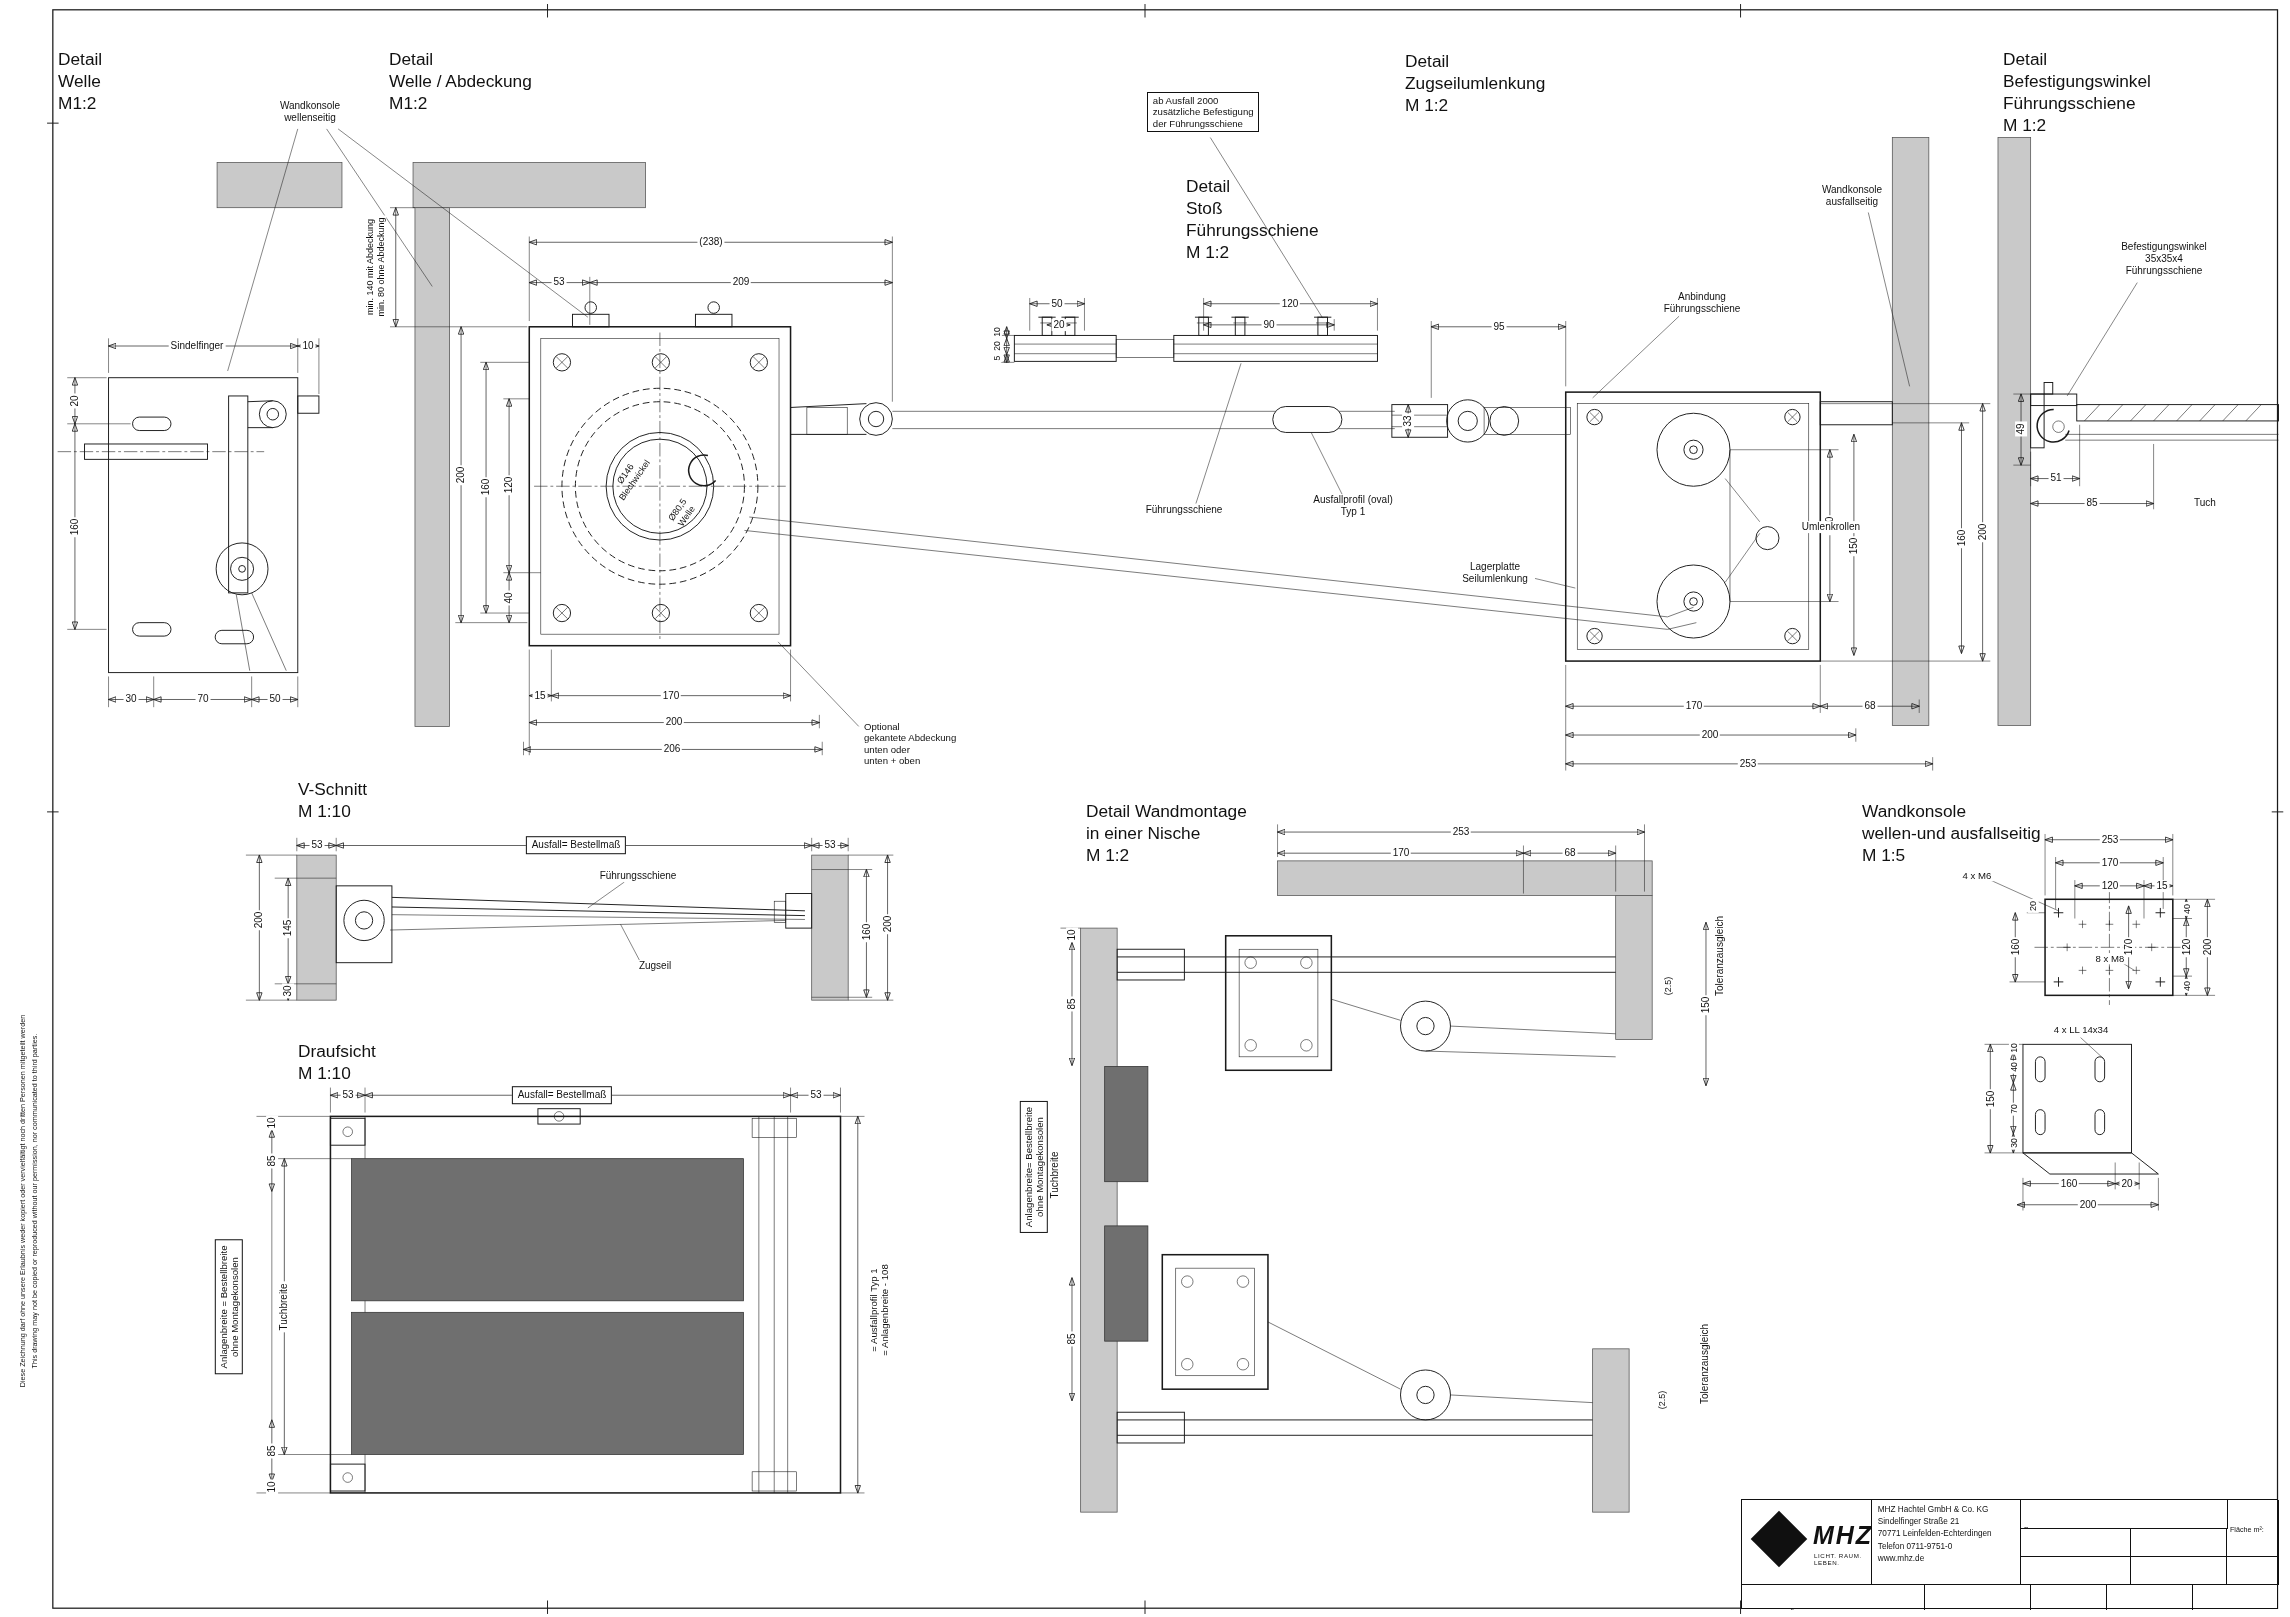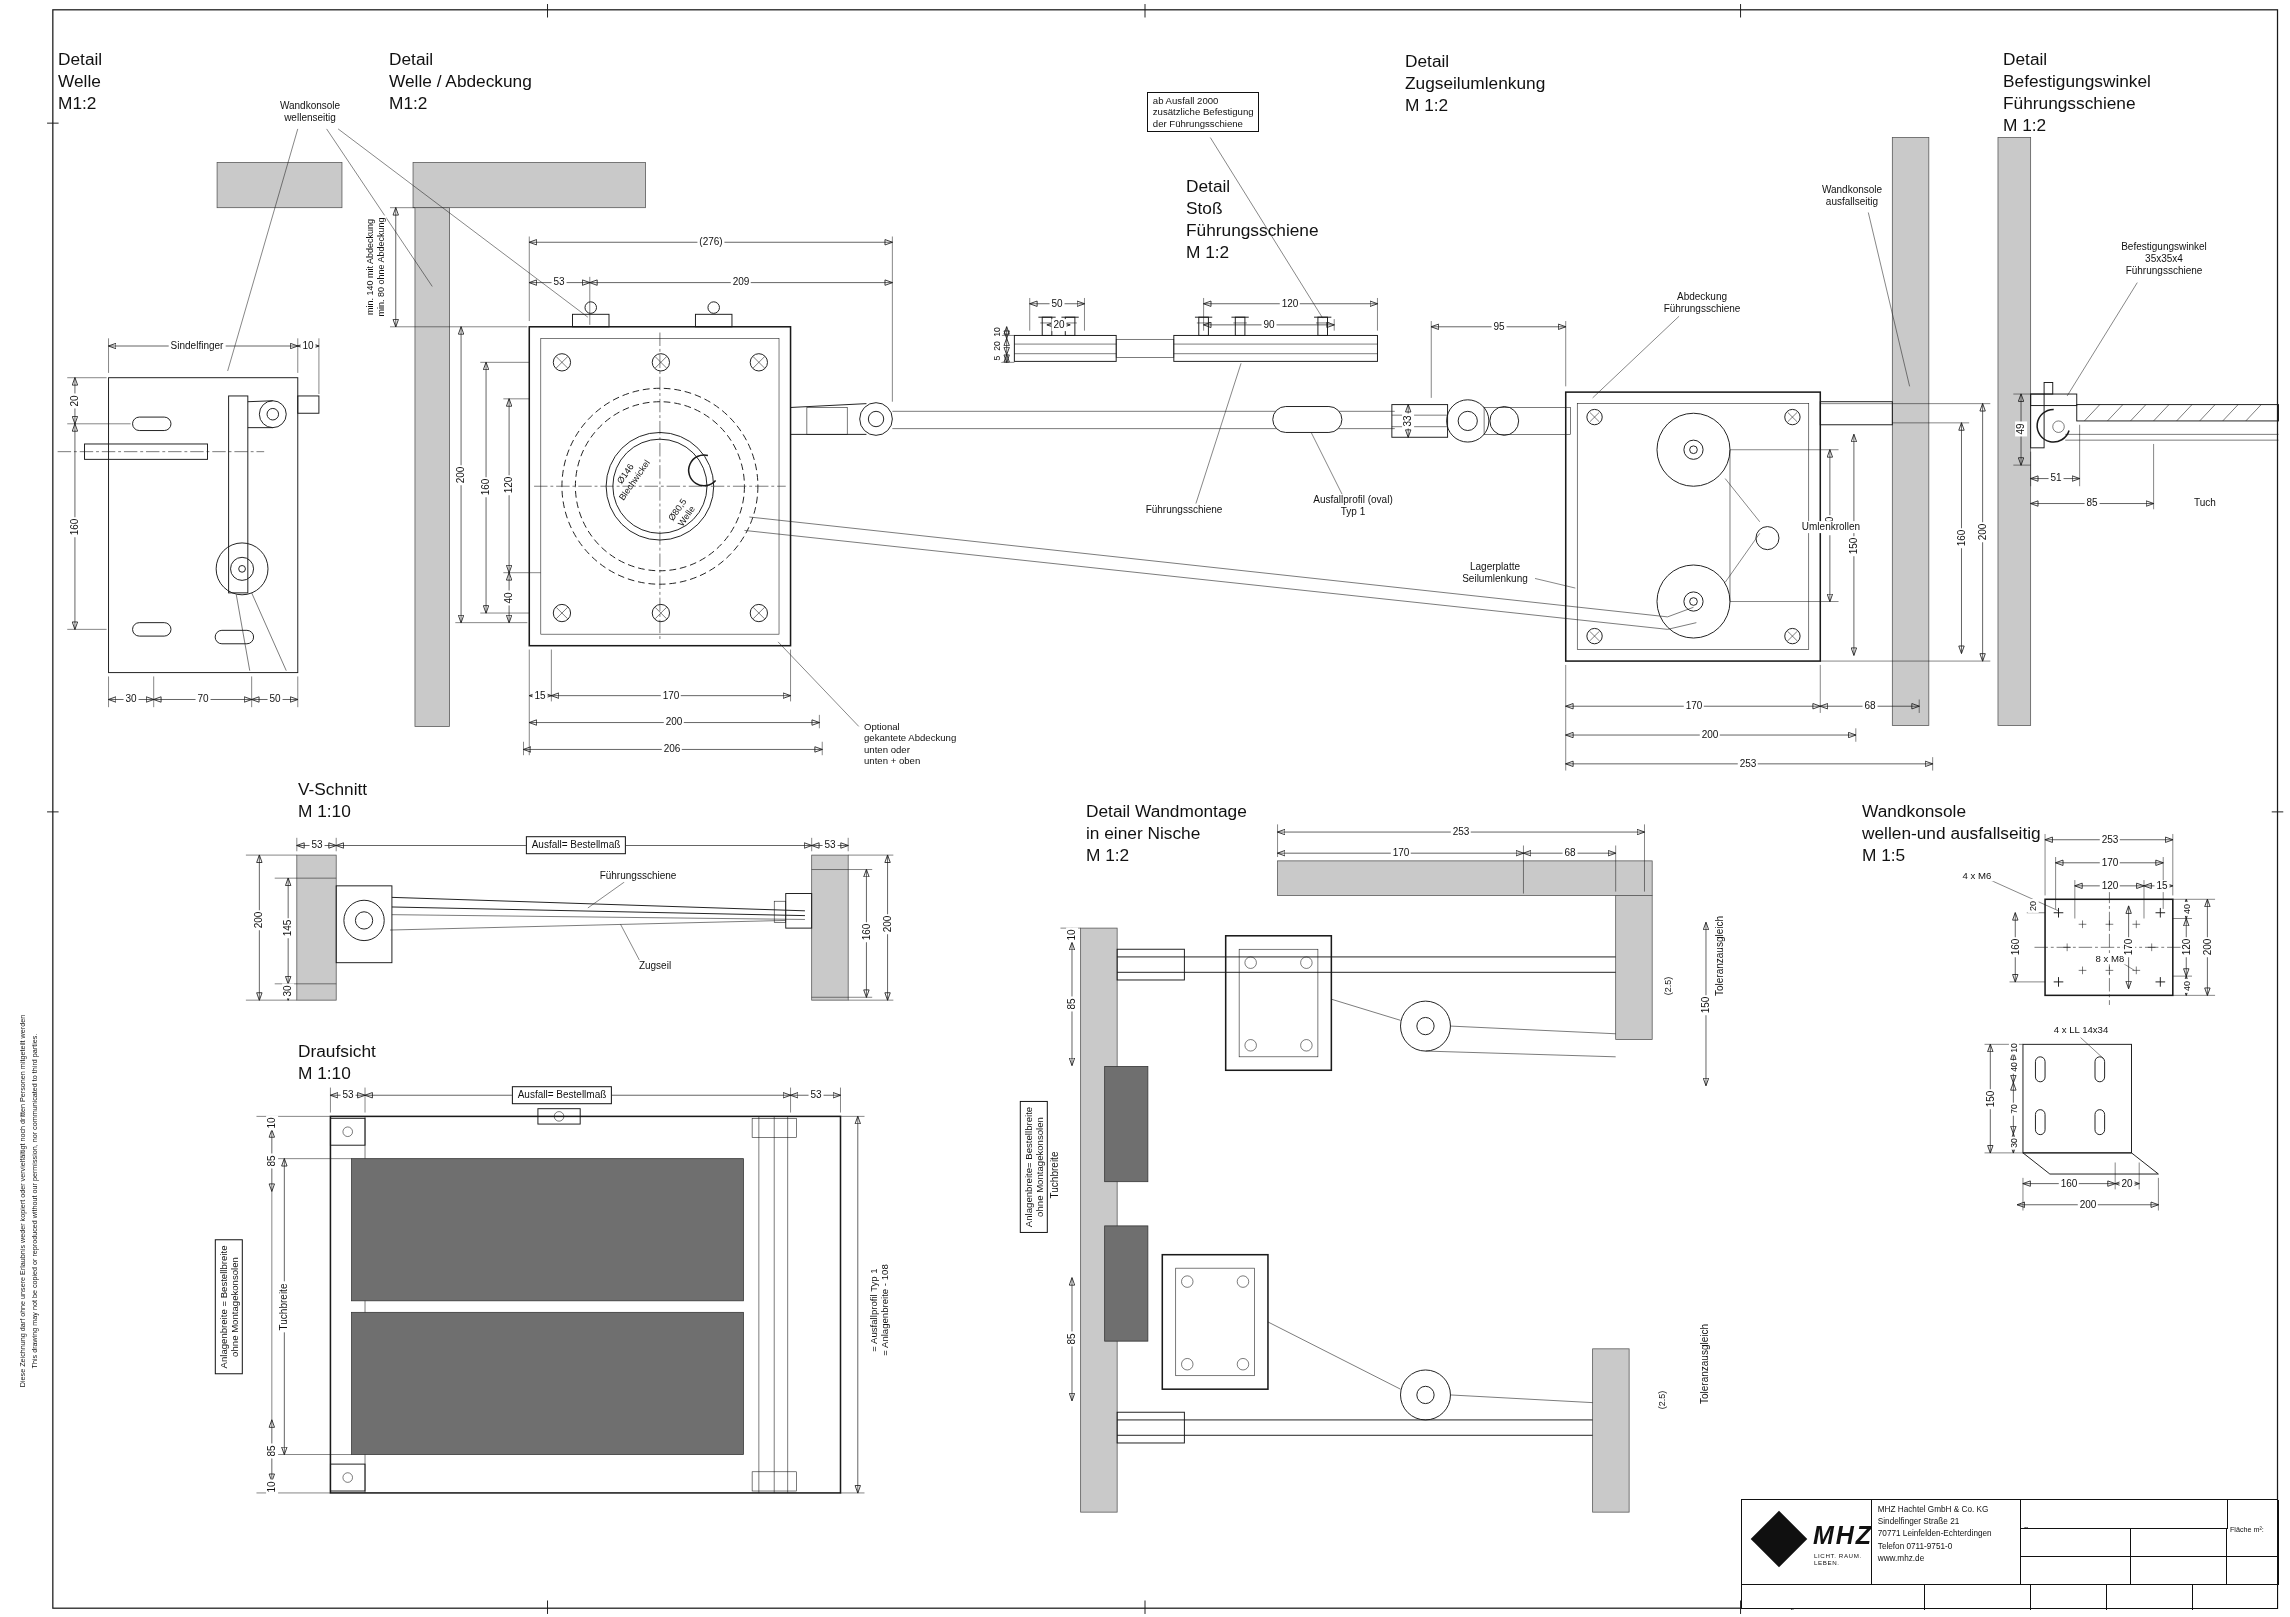--- a/index.html
+++ b/index.html
@@ -553,21 +553,21 @@
 <div class="t c" style="left:197px;top:346px">Sindelfinger</div>
 <div class="t c" style="left:308px;top:346px">10</div>
 <div class="t rot" style="left:75px;top:401px">20</div>
 <div class="t rot" style="left:75px;top:527px">160</div>
 <div class="t c" style="left:131px;top:699px">30</div>
 <div class="t c" style="left:203px;top:699px">70</div>
 <div class="t c" style="left:275px;top:699px">50</div>
 
 <div class="t c nobg" style="left:310px;top:112px">Wandkonsole
 wellenseitig</div>
-<div class="t c" style="left:711px;top:242px">(276)</div>
+<div class="t c" style="left:711px;top:242px">(238)</div>
 <div class="t c" style="left:559px;top:282px">53</div>
 <div class="t c" style="left:741px;top:282px">209</div>
 <div class="t rot f95" style="left:376px;top:267px">min. 140 mit Abdeckung
 min. 80 ohne Abdeckung</div>
 <div class="t rot" style="left:461px;top:475px">200</div>
 <div class="t rot" style="left:486px;top:487px">160</div>
 <div class="t rot" style="left:509px;top:485px">120</div>
 <div class="t rot" style="left:509px;top:598px">40</div>
 <div class="t c" style="left:540px;top:696px">15</div>
 <div class="t c" style="left:671px;top:696px">170</div>
@@ -591,21 +591,21 @@
 <div class="t rot f9" style="left:997px;top:346px">20</div>
 <div class="t rot f9" style="left:997px;top:358px">5</div>
 <div class="t c" style="left:1290px;top:304px">120</div>
 <div class="t c" style="left:1269px;top:325px">90</div>
 <div class="t c" style="left:1184px;top:510px">Führungsschiene</div>
 <div class="t c" style="left:1353px;top:506px">Ausfallprofil (oval)
 Typ 1</div>
 
 <div class="t c nobg" style="left:1852px;top:196px">Wandkonsole
 ausfallseitig</div>
-<div class="t c nobg" style="left:1702px;top:303px">Abdeckung
+<div class="t c nobg" style="left:1702px;top:303px">Anbindung
 Führungsschiene</div>
 <div class="t c" style="left:1499px;top:327px">95</div>
 <div class="t rot" style="left:1408px;top:421px">33</div>
 <div class="t rot" style="left:1830px;top:525px">120</div>
 <div class="t rot" style="left:1854px;top:546px">150</div>
 <div class="t rot" style="left:1962px;top:538px">160</div>
 <div class="t rot" style="left:1983px;top:532px">200</div>
 <div class="t c" style="left:1831px;top:527px">Umlenkrollen</div>
 <div class="t c" style="left:1495px;top:573px">Lagerplatte
 Seilumlenkung</div>

